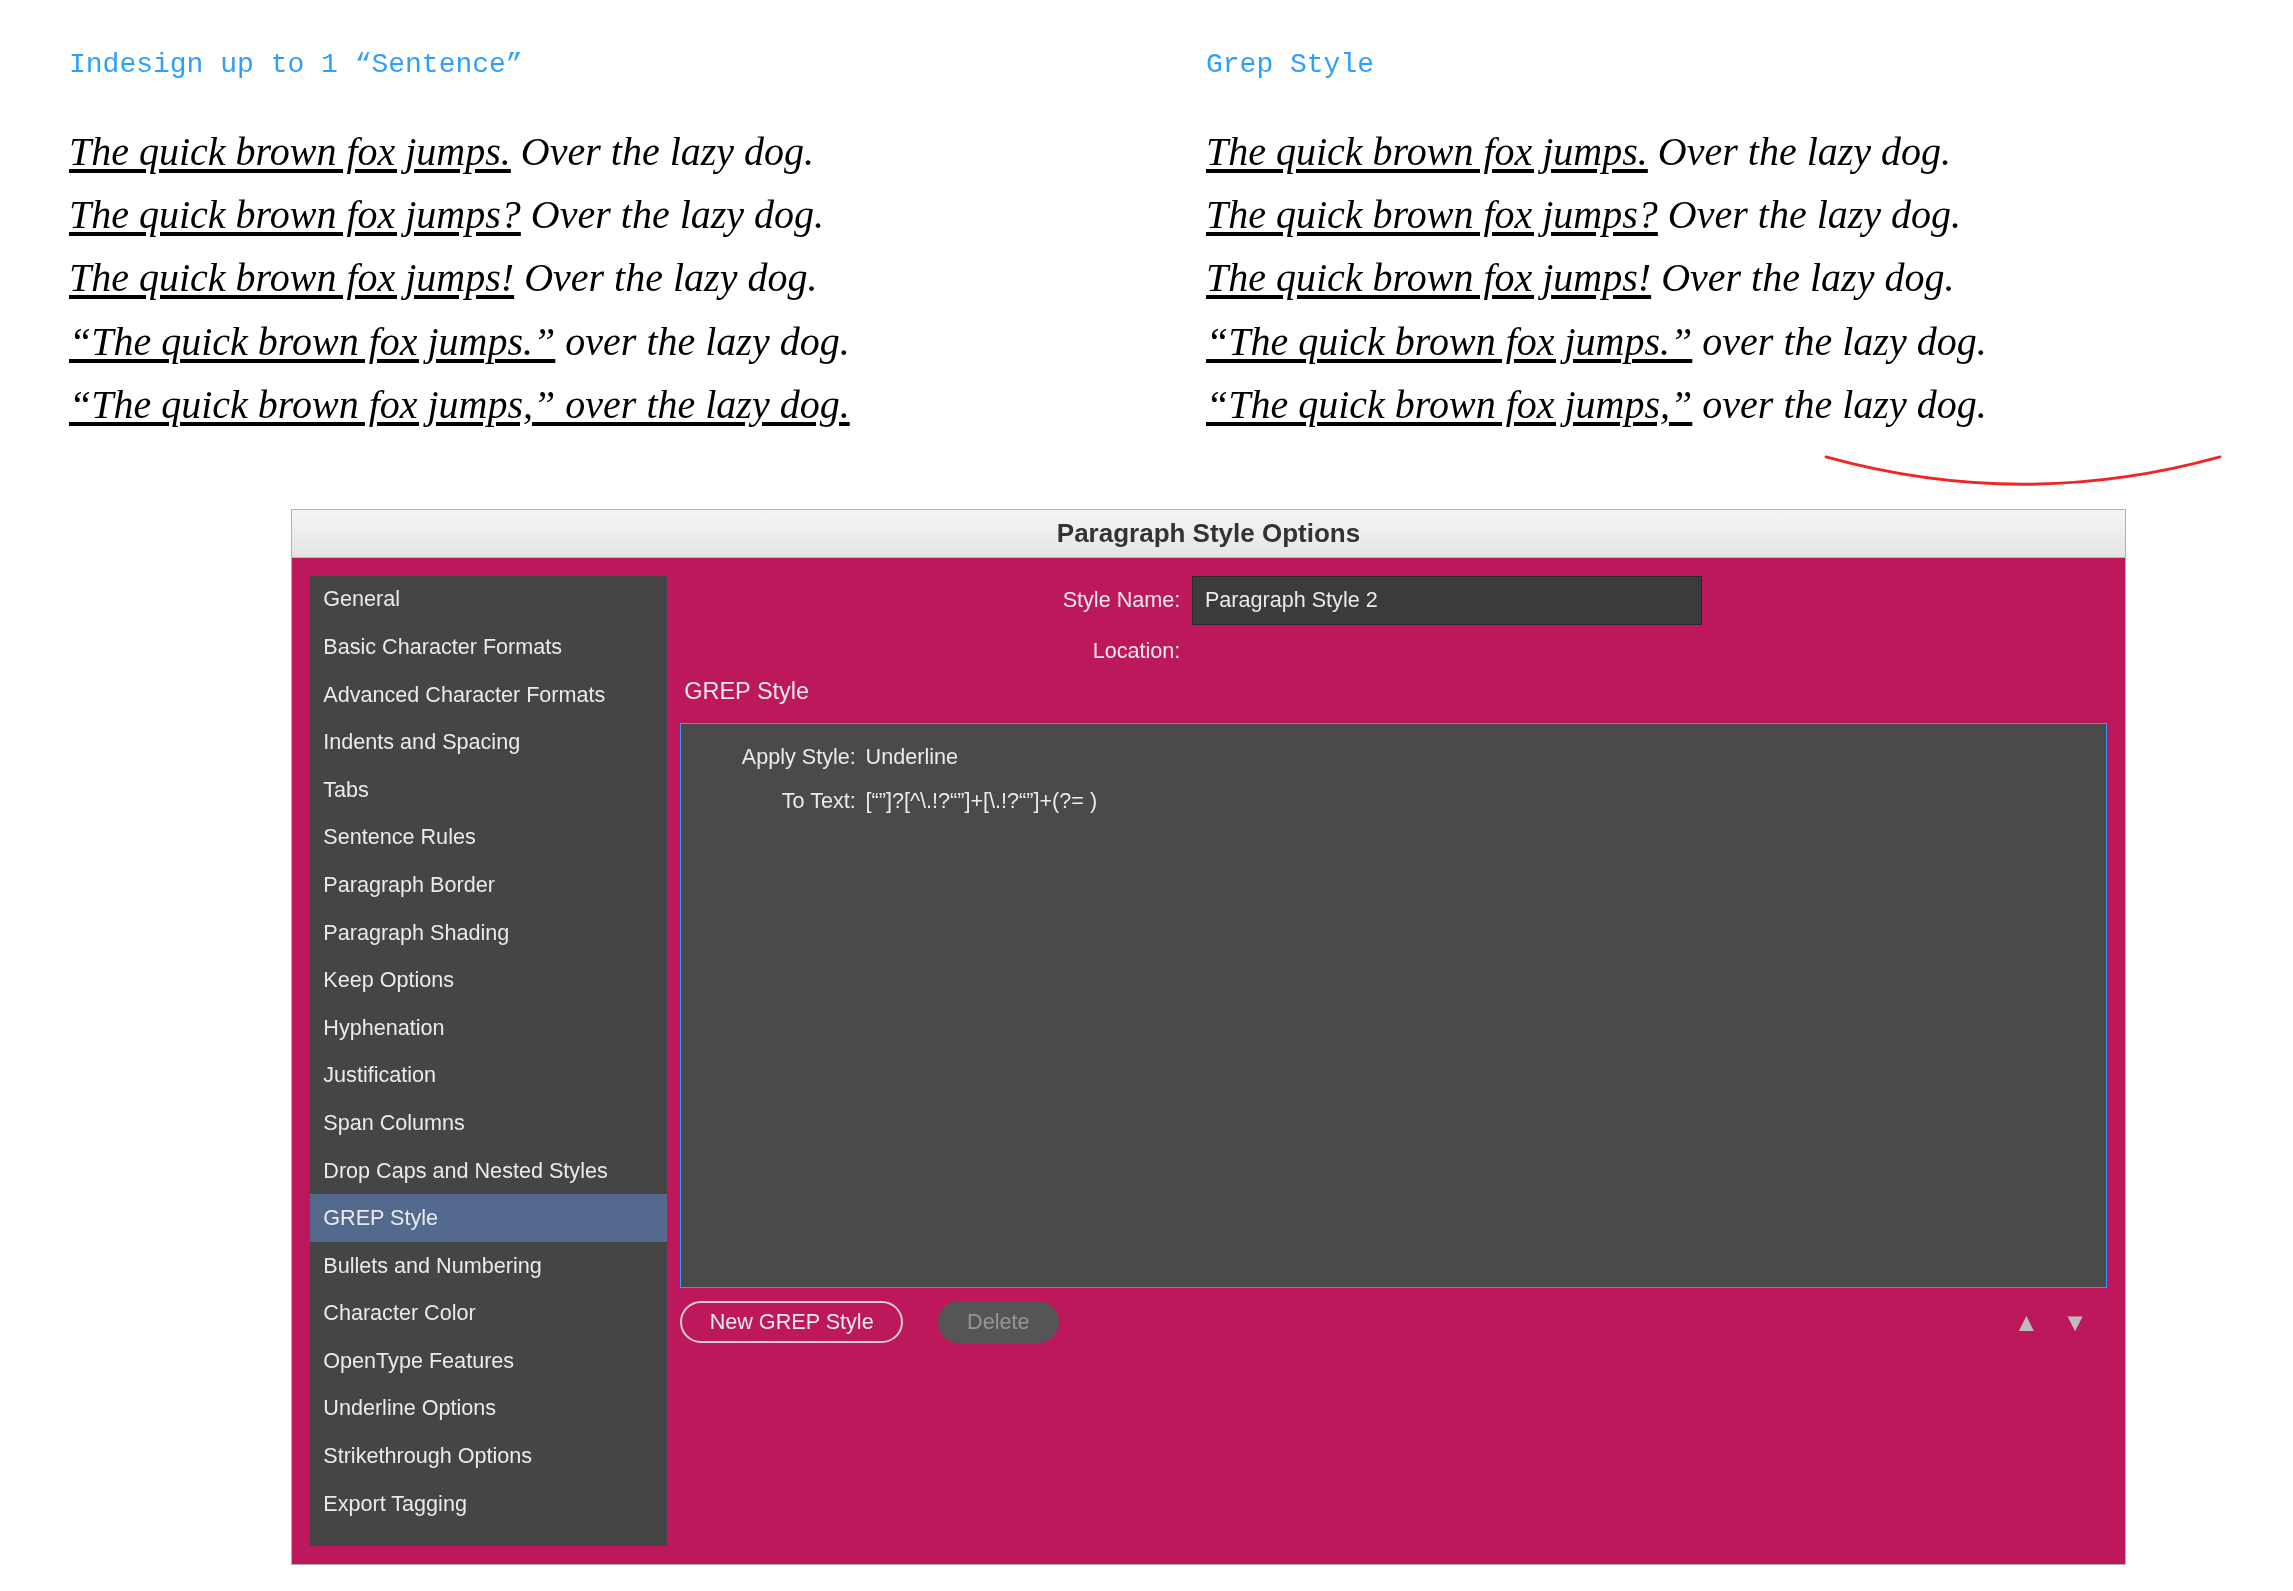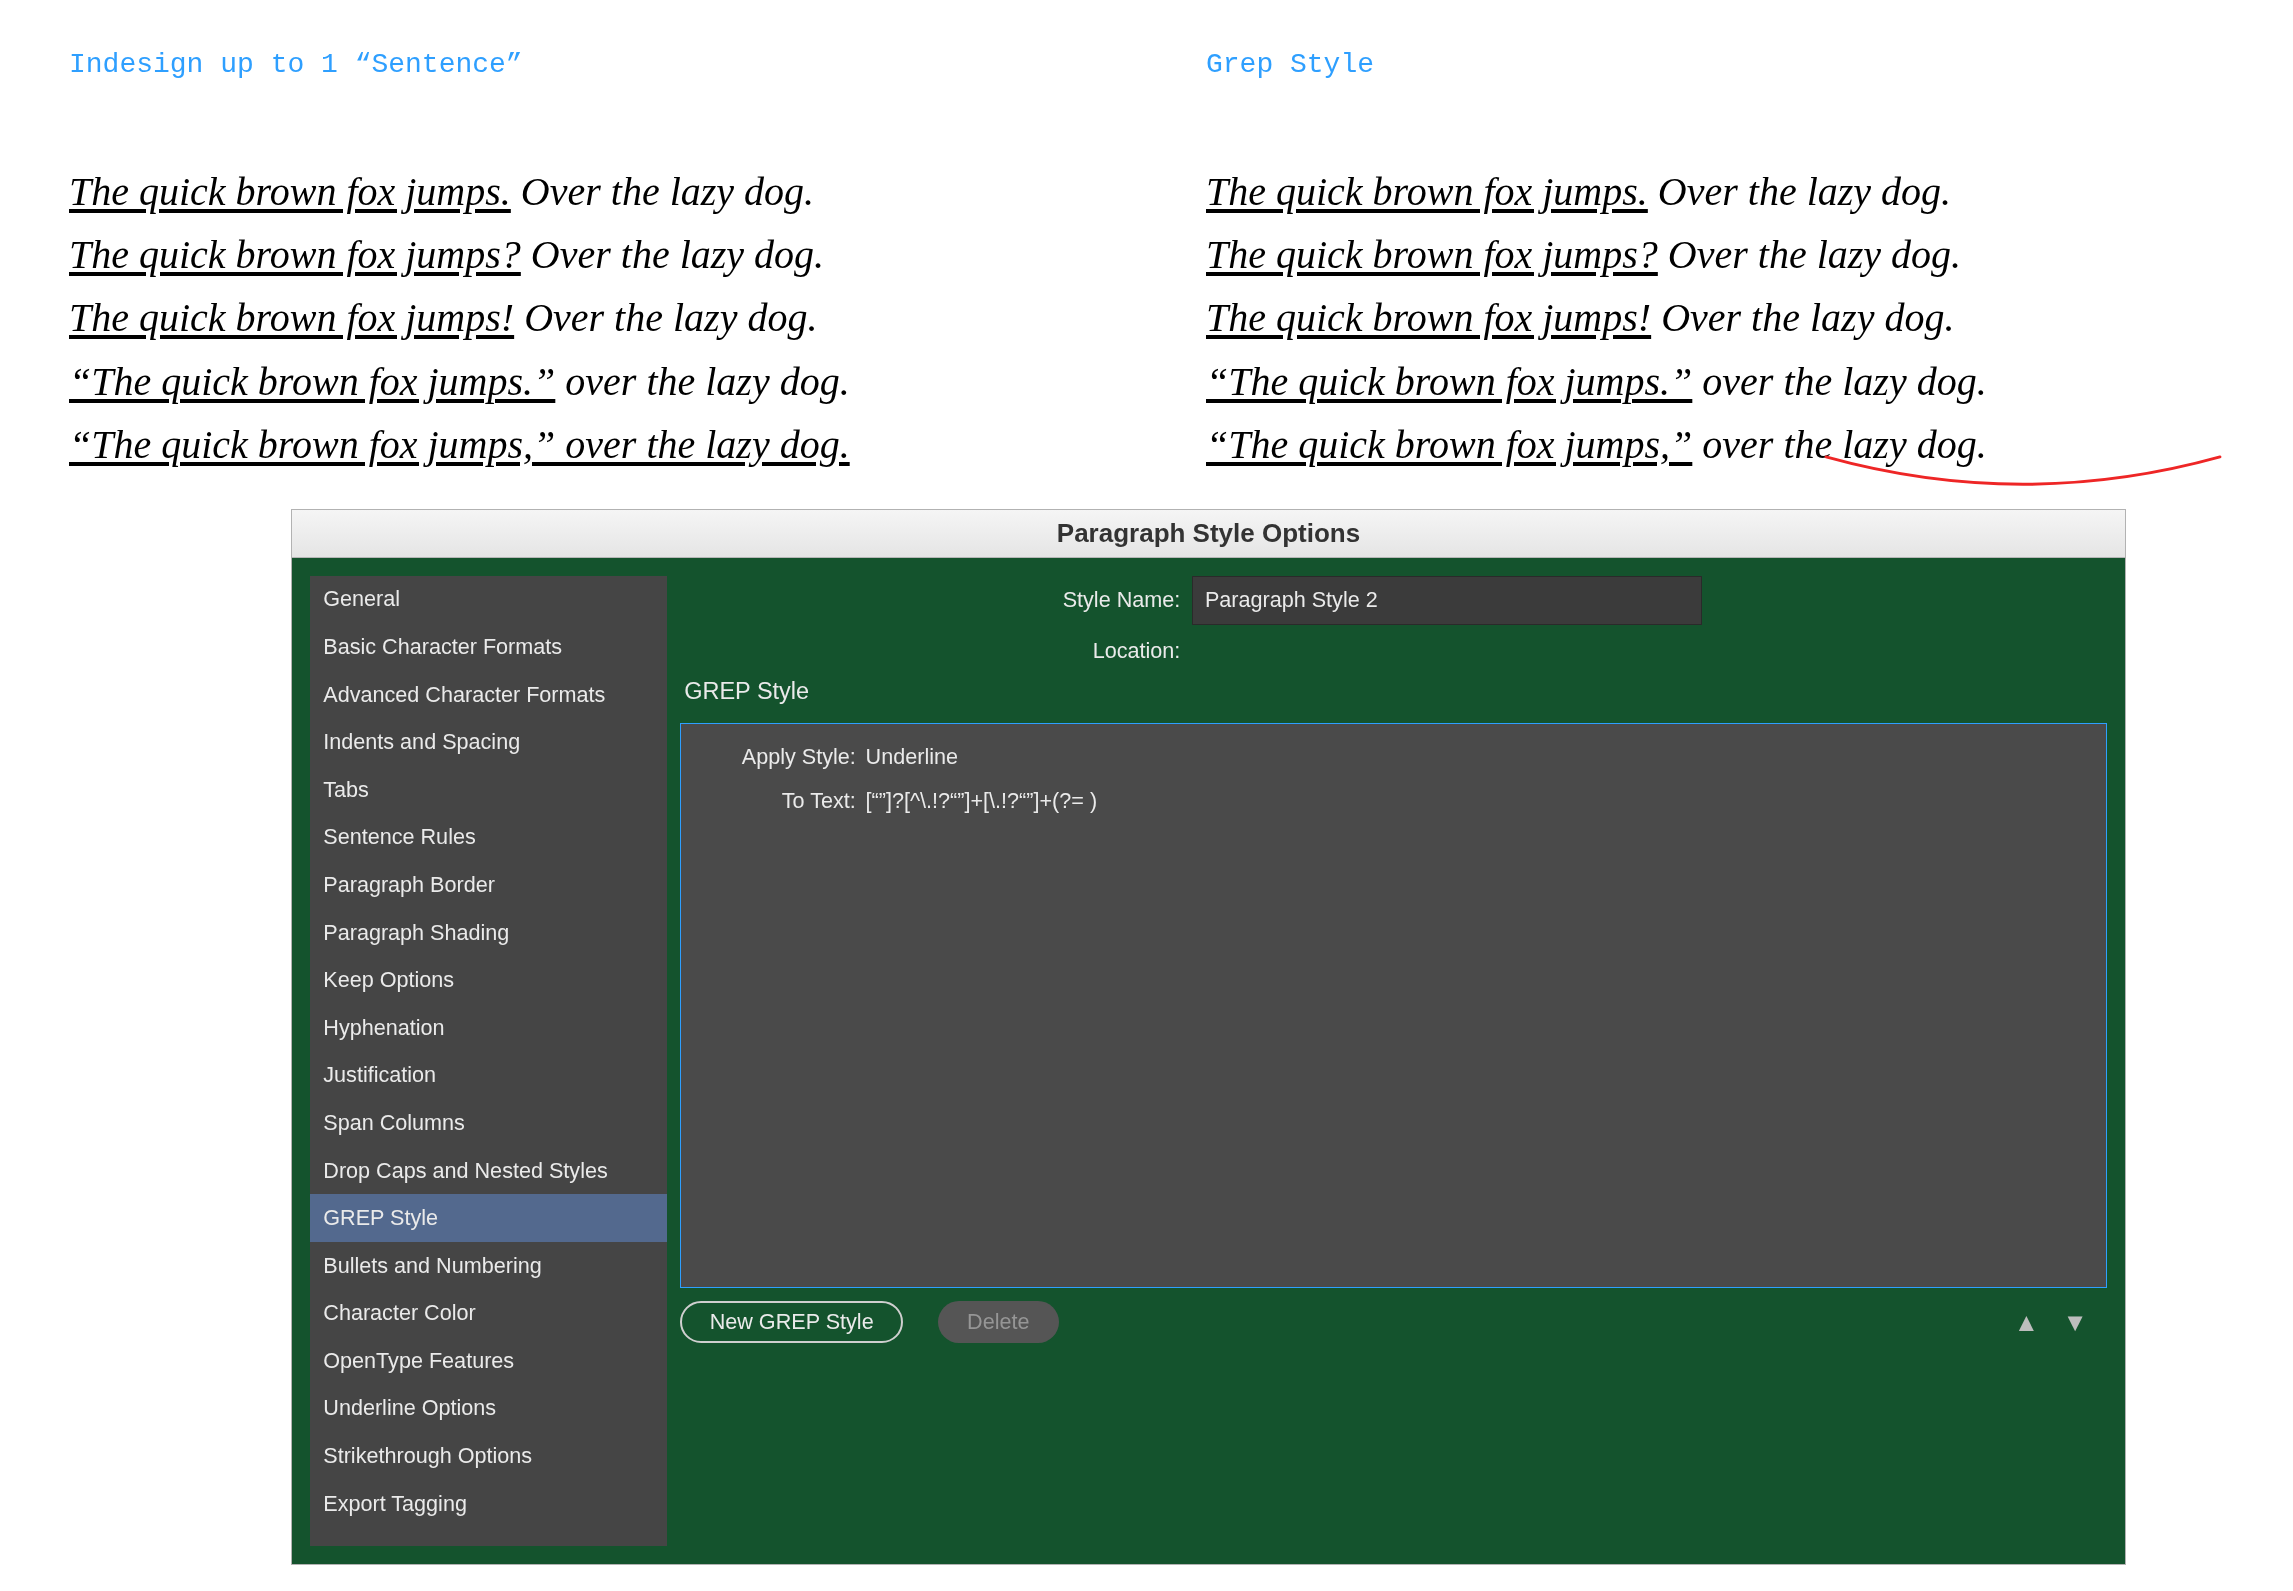--- a/index.html
+++ b/index.html
@@ -10,21 +10,21 @@
       height: 1592px;
       padding: 49px 69px;
       position: relative;
     }
     .columns { display: flex; gap: 59px; }
     .column { flex: 0 0 1078px; }
     .header-label {
       font-family: "Courier New", monospace;
       font-size: 28px;
       color: #2e9fff;
-      margin-bottom: 80px;
+      margin-bottom: 40px;
       font-weight: 500;
     }
     .sample-text {
       font-family: Georgia, "Times New Roman", serif;
       font-size: 40px;
       line-height: 1.58;
       color: #000;
     }
     .sample-text .line { display: block; font-style: italic; }
     .u { text-decoration: underline; text-underline-offset: 3.9px; }
@@ -64,21 +64,21 @@
       display: flex;
       align-items: center;
       justify-content: center;
       font-size: 26px;
       font-weight: 600;
       color: #333;
     }
     .dialog-body {
       display: flex;
       height: calc(100% - 48px);
-      background: #14532d;
+      background: #be185d;
       padding: 17.6px 17.6px 17.6px 17.6px;
       gap: 13.7px;
     }
     .sidebar {
       width: 357px;
       background: #454545;
     }
     .sidebar-item {
       padding: 10.8px 13.7px;
       font-size: 21.6px;

